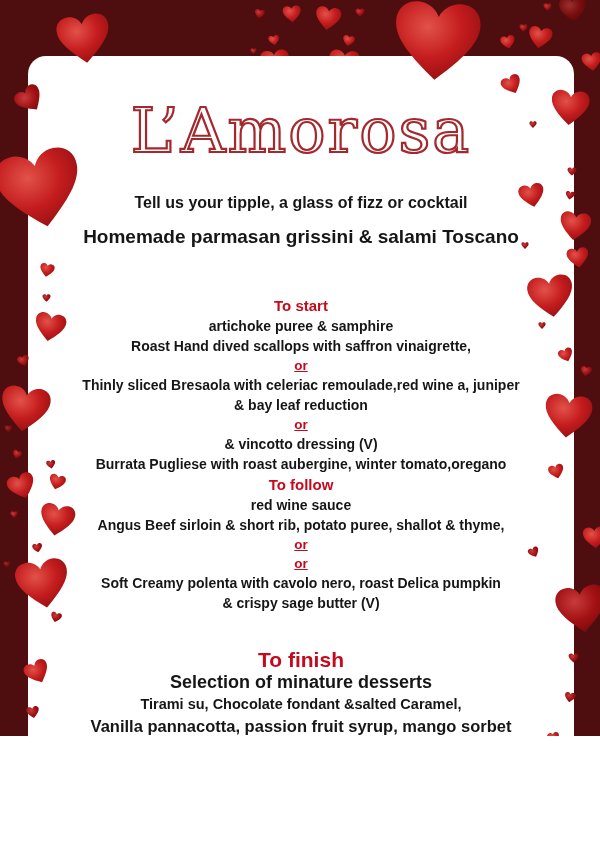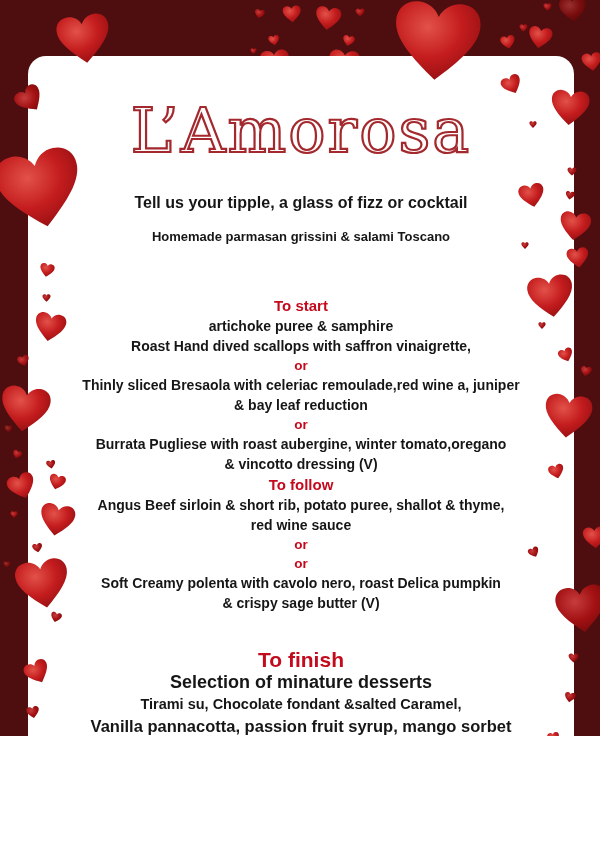--- a/index.html
+++ b/index.html
@@ -23,26 +23,26 @@
     margin:36px 0 0 0;
     font-family:"DejaVu Serif",serif;font-weight:normal;
     font-size:62px;line-height:1.25;letter-spacing:2px;
     color:#fffcfc;
     -webkit-text-stroke:2.2px #a4292e;
   }
   @supports not (-webkit-text-stroke: 1px red){
     .title{color:#a4292e;}
   }
   .intro-1{margin-top:22px;font-size:16px;line-height:22px;}
-  .intro-2{margin-top:12px;font-size:13px;line-height:21px;}
+  .intro-2{margin-top:12px;font-size:19px;line-height:21px;}
   .sec{margin-top:49px;font-size:15px;line-height:20px;color:#c40b1e;}
   .sec.follow{margin-top:1px;}
   .sec.finish{margin-top:36px;font-size:21px;line-height:21px;}
   .item{font-size:14px;line-height:20px;white-space:nowrap;}
-  .or{font-size:13.5px;line-height:19px;color:#c40b1e;}
+  .or{font-size:13.5px;line-height:19px;color:#c40b1e;text-decoration:underline;}
   .finish-big{font-size:18px;line-height:24px;}
   .finish-small{font-size:14.5px;line-height:21px;}
   .finish-large{font-size:16.5px;line-height:22px;white-space:nowrap;}
   .price{margin-top:31px;padding-right:50px;text-align:right;font-size:22px;line-height:23px;}
   .svgdefs{position:absolute;width:0;height:0;}
 </style>
 </head>
 <body>
 
 <svg class="svgdefs" aria-hidden="true">
@@ -85,26 +85,26 @@
     <div class="intro-1">Tell us your tipple, a glass of fizz or cocktail</div>
     <div class="intro-2">Homemade parmasan grissini &amp; salami Toscano</div>
 
     <div class="sec">To start</div>
     <div class="item">artichoke puree &amp; samphire</div>
     <div class="item">Roast Hand dived scallops with saffron vinaigrette,</div>
     <div class="or">or</div>
     <div class="item">Thinly sliced Bresaola with celeriac remoulade,red wine a, juniper</div>
     <div class="item">&amp; bay leaf reduction</div>
     <div class="or">or</div>
+    <div class="item">&amp; vincotto dressing (V)</div>
     <div class="item">Burrata Pugliese with roast aubergine, winter tomato,oregano</div>
-    <div class="item">&amp; vincotto dressing (V)</div>
 
     <div class="sec follow">To follow</div>
+    <div class="item">red wine sauce</div>
     <div class="item">Angus Beef sirloin &amp; short rib, potato puree, shallot &amp; thyme,</div>
-    <div class="item">red wine sauce</div>
     <div class="or">or</div>
     <div class="or">or</div>
     <div class="item">Soft Creamy polenta with cavolo nero, roast Delica pumpkin</div>
     <div class="item">&amp; crispy sage butter (V)</div>
 
     <div class="sec finish">To finish</div>
     <div class="finish-big">Selection of minature desserts</div>
     <div class="finish-small">Tirami su, Chocolate fondant &amp;salted Caramel,</div>
     <div class="finish-large">Vanilla pannacotta, passion fruit syrup, mango sorbet</div>
 

